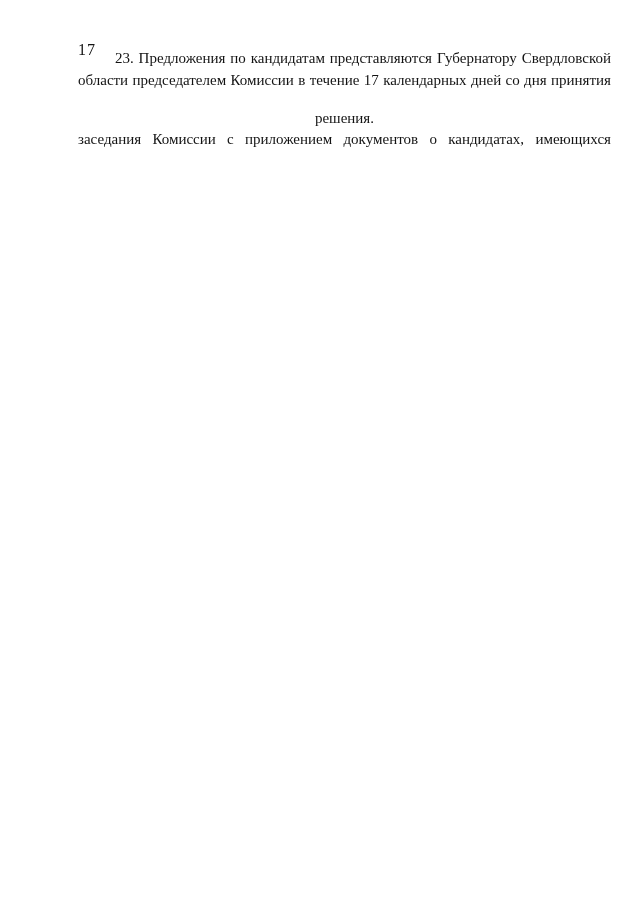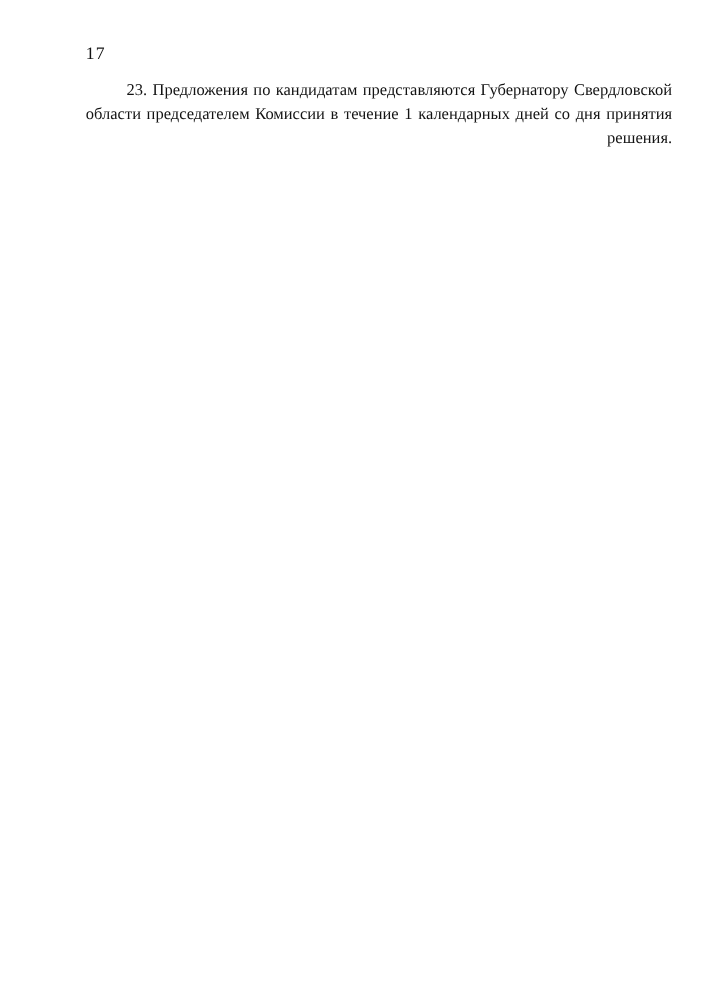--- a/index.html
+++ b/index.html
@@ -21,44 +21,46 @@
     top: 40px;
     left: 78px;
     width: 533px;
     text-align: left;
     font-size: 16px;
     line-height: 20px;
     letter-spacing: 1px;
   }
   .text-block {
     position: absolute;
-    top: 72px;
+    top: 48px;
     left: 78px;
     width: 533px;
     font-size: 15px;
     line-height: 21.8px;
   }
   .text-line {
     white-space: normal;
     hyphens: none;
   }
   .text-line.fill {
     text-align: justify;
     text-align-last: justify;
   }
   .text-line.last {
-    text-align: right;
+    text-align: center;
+    margin-top: 16px;
   }
   .text-line.indent {
     padding-left: 37px;
   }
 </style>
 </head>
 <body>
 
 <div class="page">
   <div class="page-number">17</div>
   <div class="text-block">
       <div class="text-line fill indent">23. Предложения по кандидатам представляются Губернатору Свердловской</div>
-      <div class="text-line fill">области председателем Комиссии в течение 1 календарных дней со дня принятия</div>
+      <div class="text-line fill">области председателем Комиссии в течение 17 календарных дней со дня принятия</div>
       <div class="text-line last">решения.</div>
+      <div class="text-line fill">заседания Комиссии с приложением документов о кандидатах, имеющихся</div>
     </div>
 </div>
 
 </body></html>

